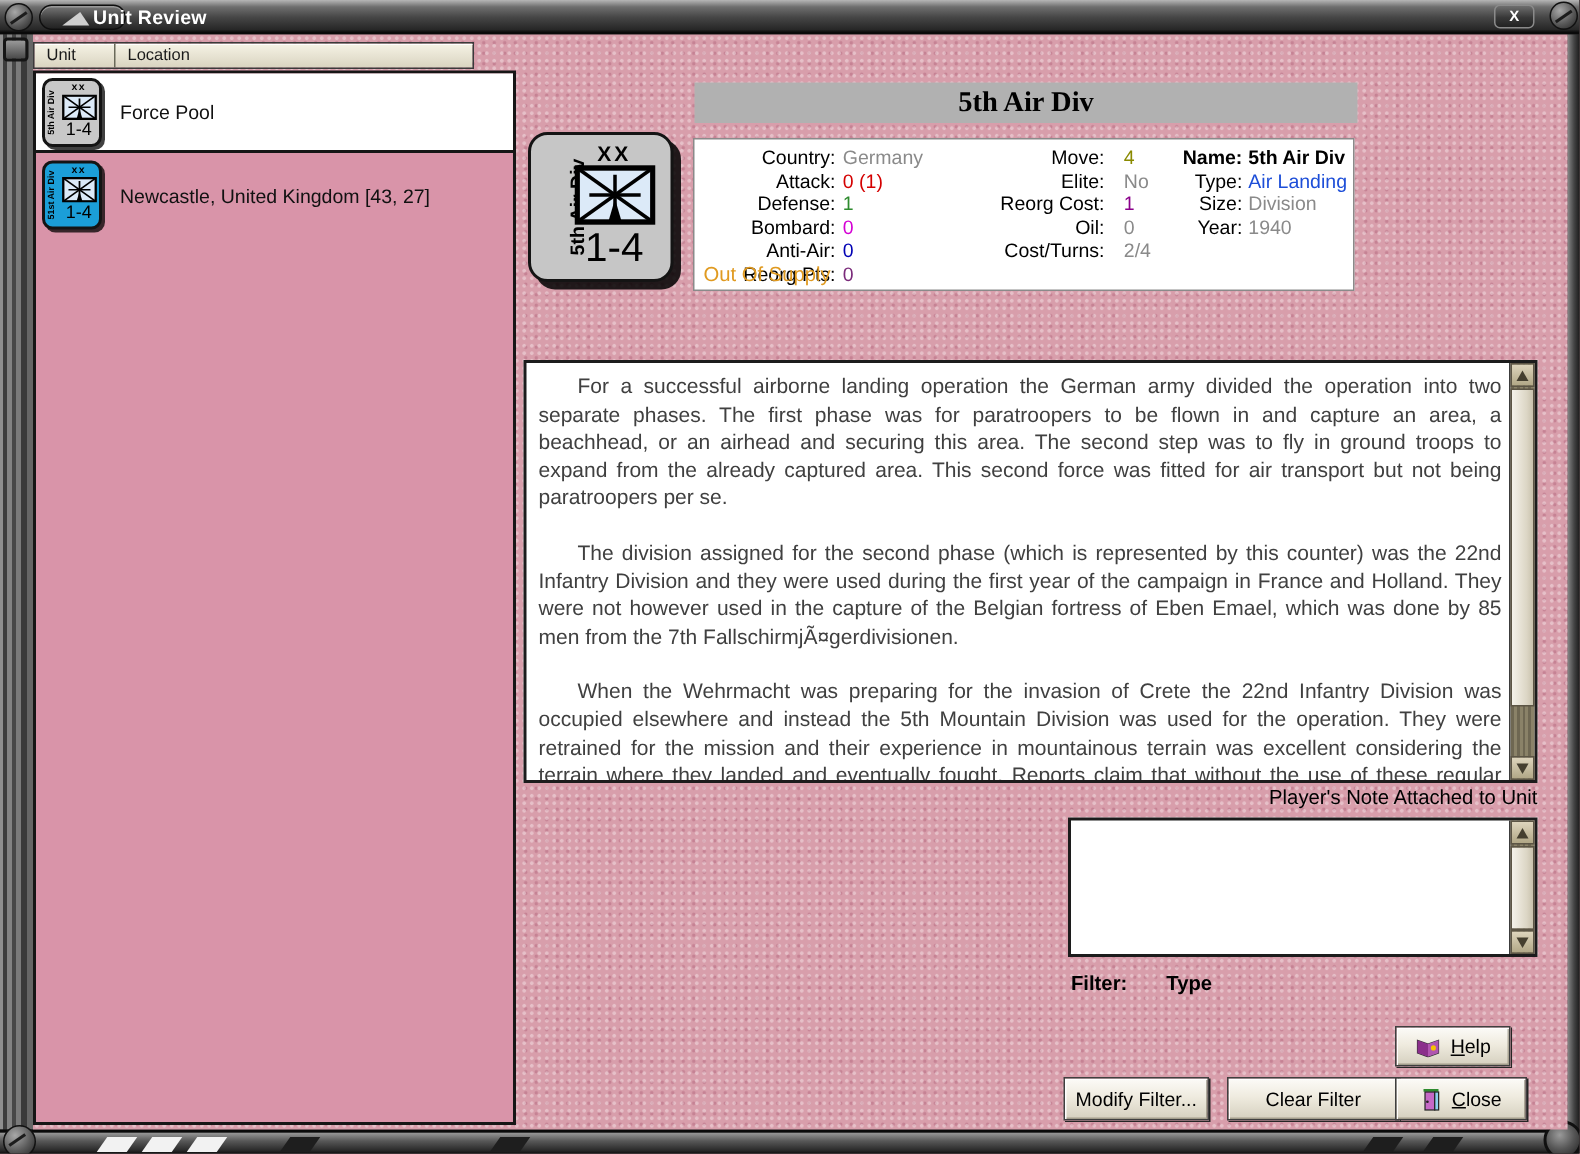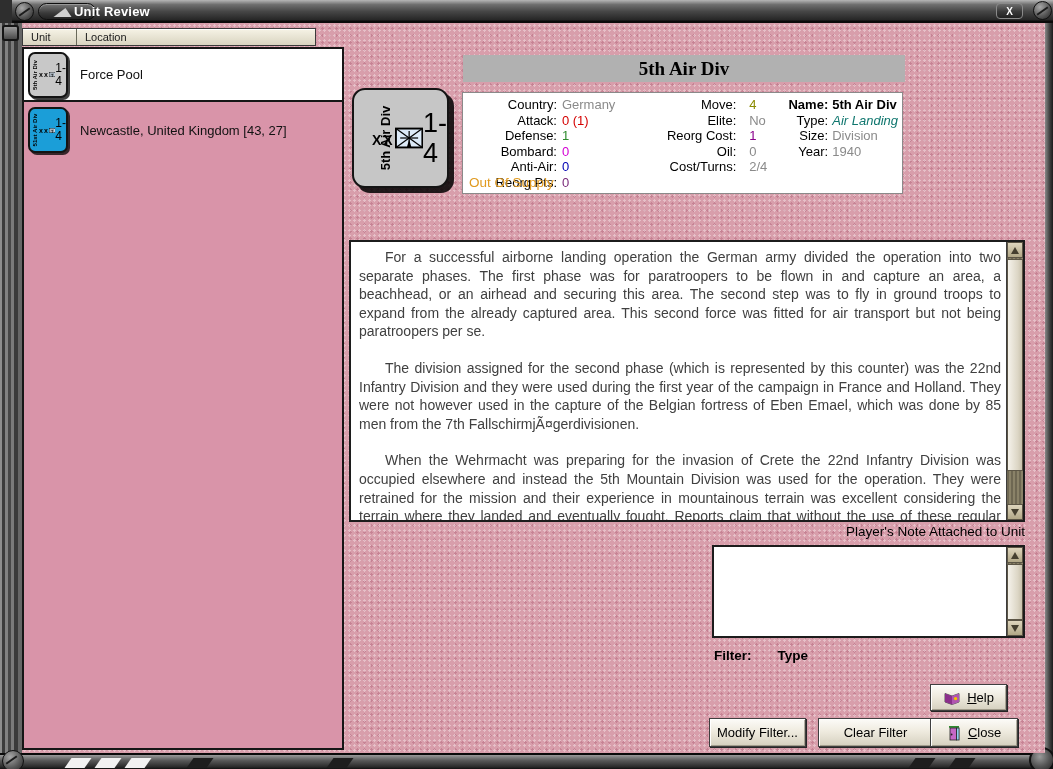--- a/index.html
+++ b/index.html
@@ -2,21 +2,21 @@
 <html><head>
 <meta charset="utf-8">
 <style>
   * { margin:0; padding:0; box-sizing:border-box; }
   html,body { background:#1a1a1a; }
   body { font-family:"Liberation Sans", sans-serif; }
 
   .window { position:relative; width:1053px; height:769px; background:#2e2e2e; overflow:hidden; }
 
   
-  .titlebar { position:absolute; left:12px; top:0; right:0; height:23px;
+  .titlebar { position:absolute; left:0; top:0; right:0; height:23px;
     background:linear-gradient(#b6b6b6, #6e6e6e 22%, #464646 55%, #262626 95%, #0c0c0c);
     border-bottom:2px solid #0a0a0a; }
   .title-text { position:absolute; left:62px; top:4px; color:#ffffff; font-size:13px; font-weight:bold; letter-spacing:.2px; }
   .screw { position:absolute; width:19px; height:19px; border-radius:50%;
     background:radial-gradient(circle at 35% 30%, #a8a8a8, #5a5a5a 55%, #222); border:1px solid #111; }
   .screw::after { content:""; position:absolute; left:2px; top:8px; width:13px; height:2px; background:#1c1c1c; transform:rotate(-35deg); }
   .screw-tl { left:3px; top:2px; }
   .screw-tr { right:1px; top:1px; }
   .screw-bl { left:2px; bottom:-3px; width:22px; height:22px; }
   .gear-br { position:absolute; right:-2px; bottom:-4px; width:26px; height:26px; border-radius:50%;
@@ -59,21 +59,21 @@
   .lrow.sel { background:#ffffff; border-bottom:2px solid #161616; }
   .lrow.r2 { height:56px; }
   .lrow-label { font-size:13px; color:#111; margin-left:12px; }
 
   
   .ctr { position:relative; border:2px solid #141414; border-radius:7px; box-shadow:2px 2px 0 rgba(0,0,0,.75); }
   .ctr-sm { width:40px; height:46px; }
   .ctr-side { position:absolute; left:-14px; top:50%; transform:translateY(-50%) rotate(-90deg); transform-origin:center;
     font-size:6px; font-weight:bold; white-space:nowrap; width:36px; text-align:center; color:#000; }
   .ctr-sm .ctr-side { left:-13px; }
-  .ctr-col { position:absolute; left:9px; top:0; right:0; bottom:0; display:flex; flex-direction:row; align-items:center; }
+  .ctr-col { position:absolute; left:9px; top:0; right:0; bottom:0; display:flex; flex-direction:column; align-items:center; }
   .ctr-size { font-size:7px; font-weight:bold; letter-spacing:1px; line-height:8px; margin-top:1px; color:#000; }
   .ctr-str { font-size:12px; line-height:13px; color:#000; }
   .ctr-big { position:absolute; left:330px; top:65px; width:97px; height:100px; background:#c6c6c6;
     border-radius:13px; box-shadow:5px 5px 0 rgba(0,0,0,.85); }
   .ctr-big .ctr-side { left:-9px; top:50%; width:80px; font-size:13px; }
   .ctr-big .ctr-col { left:18px; }
   .ctr-big .ctr-size { font-size:14px; line-height:16px; margin-top:4px; letter-spacing:2px; }
   .ctr-big .ctr-str { font-size:27px; line-height:30px; }
 
   
@@ -255,21 +255,21 @@
         <div class="srow-v" style="color: rgb(138, 0, 138);">1</div>
         <div class="srow-l">Oil:</div>
         <div class="srow-v" style="color: rgb(138, 138, 138);">0</div>
         <div class="srow-l">Cost/Turns:</div>
         <div class="srow-v" style="color: rgb(138, 138, 138);">2/4</div>
       </div>
       <div class="sgrp g3">
         <div class="srow-l bold-row">Name:</div>
         <div class="srow-v bold-row" style="color: rgb(0, 0, 0);">5th Air Div</div>
         <div class="srow-l">Type:</div>
-        <div class="srow-v" style="color: #0f766e; font-style: italic;">Air Landing</div>
+        <div class="srow-v" style="color: #1d4ed8;">Air Landing</div>
         <div class="srow-l">Size:</div>
         <div class="srow-v" style="color: rgb(138, 138, 138);">Division</div>
         <div class="srow-l">Year:</div>
         <div class="srow-v" style="color: rgb(138, 138, 138);">1940</div>
       </div>
       <div class="supply">Out Of Supply</div>
     </div>
 
     <div class="desc">
       <div class="desc-text">

